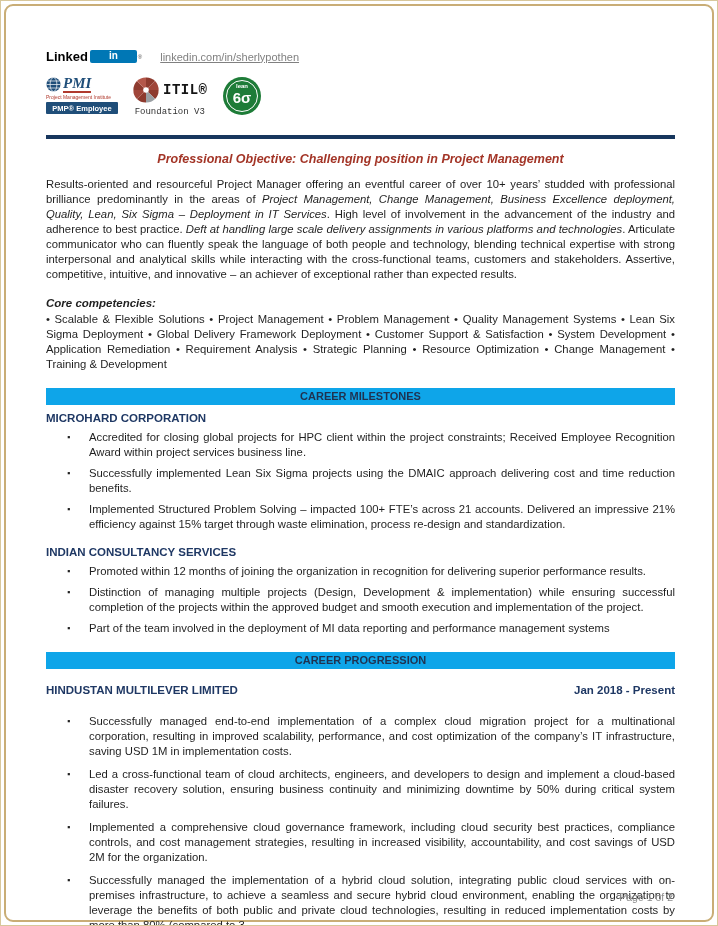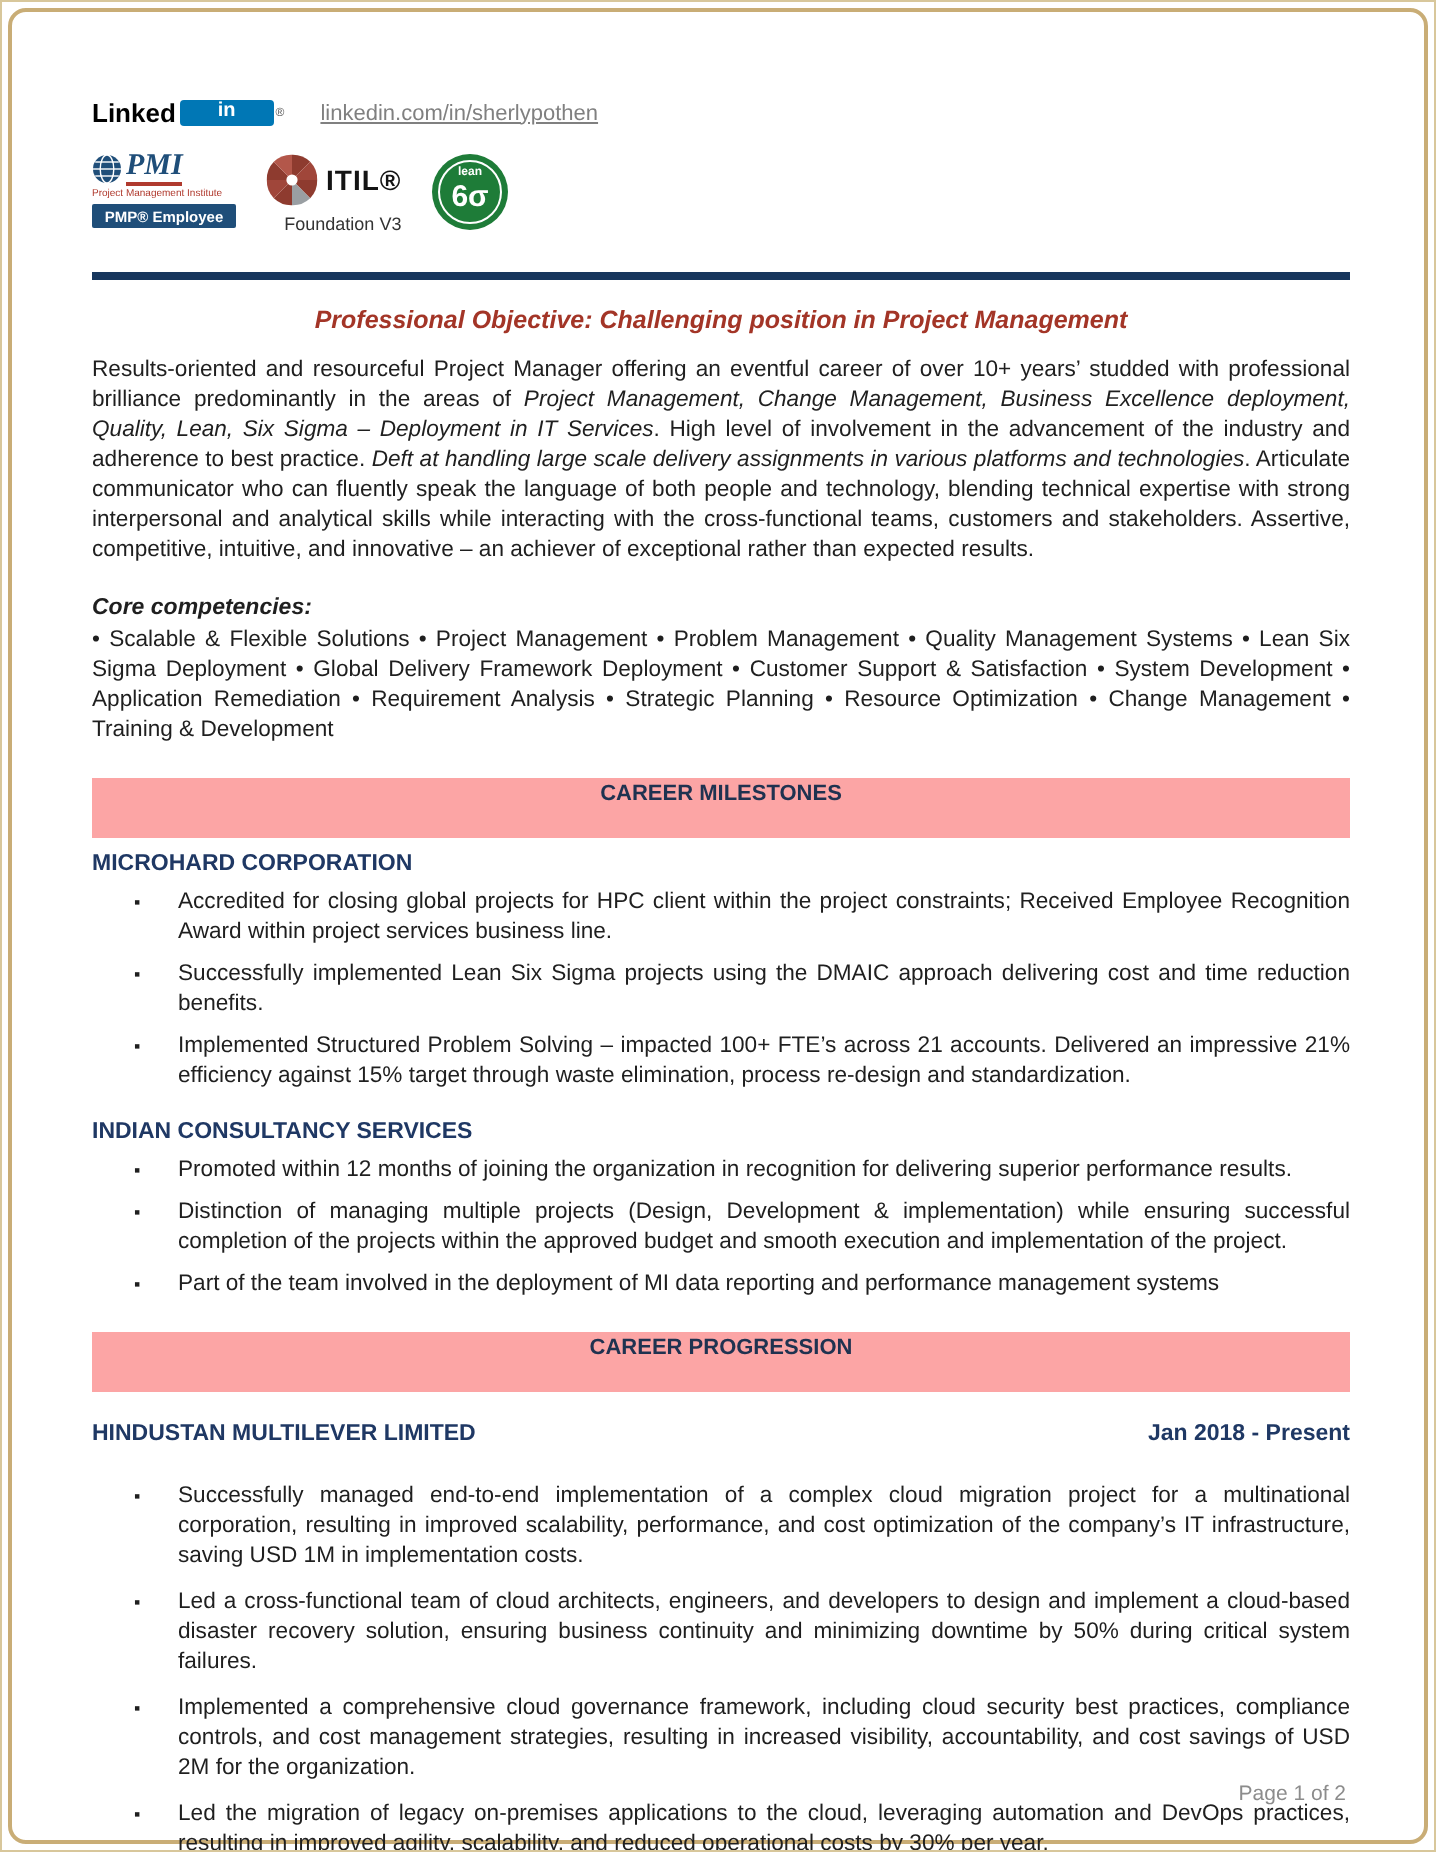--- a/index.html
+++ b/index.html
@@ -32,37 +32,37 @@
   .li-url { margin-left:18px; font-size:11px; color:#808080; text-decoration:underline; }
 
   .badges-row { display:flex; align-items:flex-start; gap:14px; margin-top:12px; }
   .pmi { width:72px; }
   .pmi-top { display:flex; align-items:center; gap:2px; }
   .pmi-letters { font-family:"Liberation Serif",serif; font-style:italic; font-weight:bold;
                  font-size:15px; color:#1F4E79; border-bottom:2px solid #B03A2E; line-height:15px; }
   .pmi-sub { font-size:5px; color:#B03A2E; white-space:nowrap; margin-top:1px; }
   .pmi-banner { background:#1F4E79; color:#fff; font-size:7.5px; font-weight:bold;
                 text-align:center; padding:1.5px 2px; margin-top:2px; border-radius:1px; }
-  .itil { text-align:right; }
+  .itil { text-align:center;font-family:Liberation Mono, monospace; }
   .itil-row { display:flex; align-items:center; gap:3px; }
   .itil-name { font-size:14px; font-weight:bold; color:#141414; letter-spacing:0.5px; }
   .itil-sub { font-size:9px; color:#333; margin-top:3px; }
 
   
   .rule { margin-top:15px; height:4px; background:#17365D; }
   .objective-heading { margin-top:13px; text-align:center; font-size:12.5px;
                        font-weight:bold; font-style:italic; color:#A33527; }
   .objective-text { margin-top:11px; font-size:11.3px; line-height:15px; text-align:justify; }
 
   .core-heading { margin-top:15px; font-size:11.5px; font-weight:bold; font-style:italic; }
   .core-text { margin-top:3px; font-size:11.3px; line-height:15px; text-align:justify; }
 
   
-  .section-bar { margin-top:16px; background:#fca5a5; text-align:center; font-size:11px;
-                 font-weight:bold; color:#1F3250; padding:2px 0 16px; }
+  .section-bar { margin-top:16px; background:#0ea5e9; text-align:center; font-size:11px;
+                 font-weight:bold; color:#1F3250; padding:2px 0 3px; }
   .company { margin-top:7px; font-size:11.5px; font-weight:bold; color:#1F3864; }
   .company-row { margin-top:15px; display:flex; justify-content:space-between;
                  font-size:11.5px; font-weight:bold; color:#1F3864; }
   .company-row .dates { color:#1F3864; }
 
   ul.bullets { list-style:none; margin-top:6px; padding-left:43px; }
   ul.bullets li { position:relative; font-size:11.3px; line-height:15px;
                   text-align:justify; margin-bottom:6px; }
   ul.bullets li::before { content:"\25AA"; position:absolute; left:-22px; top:0;
                           font-size:9px; color:#1f1f1f; }
@@ -170,19 +170,18 @@
 
     <div class="company-row">
       <span>HINDUSTAN MULTILEVER LIMITED</span>
       <span class="dates">Jan 2018 - Present</span>
     </div>
 
     <ul class="bullets loose">
       <li>Successfully managed end-to-end implementation of a complex cloud migration project for a multinational corporation, resulting in improved scalability, performance, and cost optimization of the company’s IT infrastructure, saving USD 1M in implementation costs.</li>
       <li>Led a cross-functional team of cloud architects, engineers, and developers to design and implement a cloud-based disaster recovery solution, ensuring business continuity and minimizing downtime by 50% during critical system failures.</li>
       <li>Implemented a comprehensive cloud governance framework, including cloud security best practices, compliance controls, and cost management strategies, resulting in increased visibility, accountability, and cost savings of USD 2M for the organization.</li>
-      <li>Led the migration of legacy on-premises applications to the cloud, leveraging automation and DevOps practices, resulting in improved agility, scalability, and reduced operational costs by 30% per year.</li>
       <li><span>Successfully managed the implementation of a hybrid cloud solution, integrating public cloud services with on-premises infrastructure, to achieve a seamless and secure hybrid cloud environment, enabling the organization to leverage the benefits of both public and private cloud technologies, resulting in reduced implementation costs by more than 80% (compared to 3</span></li>
     </ul>
   </div>
 
   <div class="footer">Page 1 of 2</div>
 </div>
 
 </body></html>

